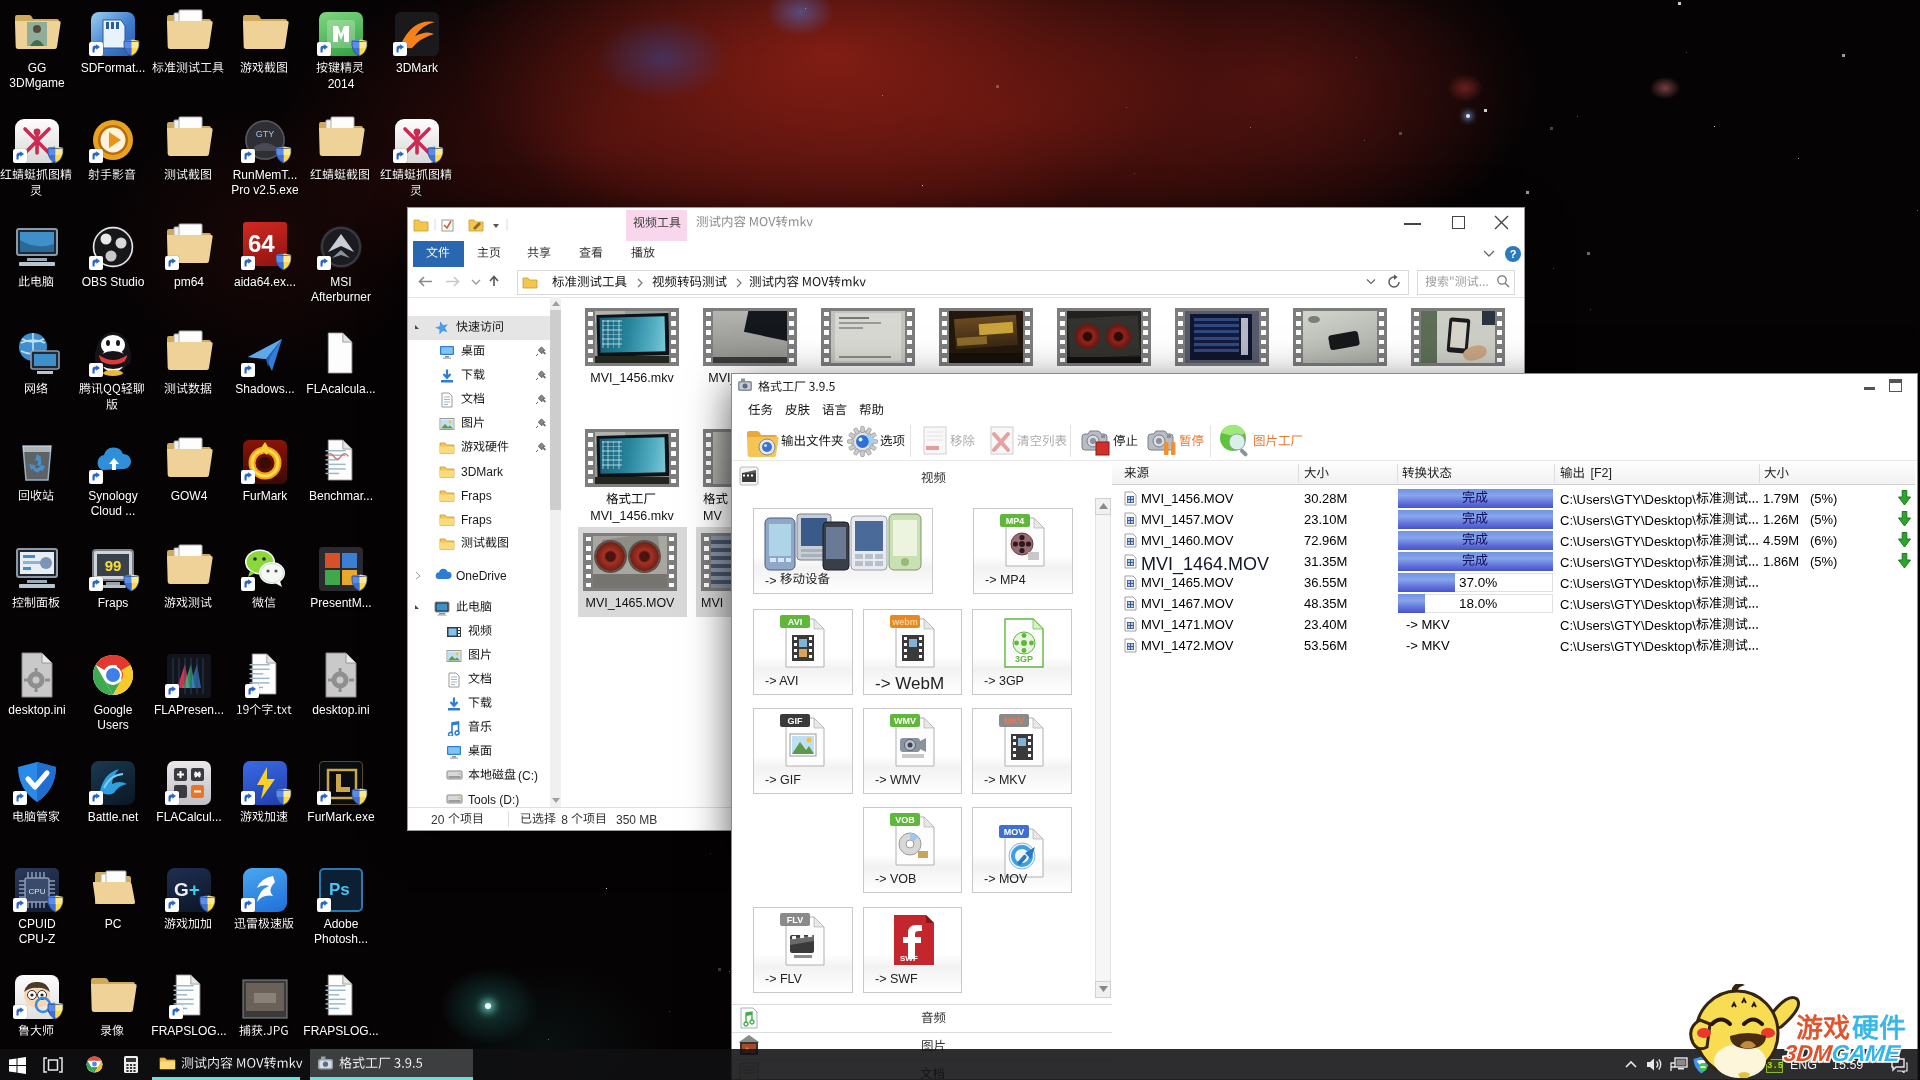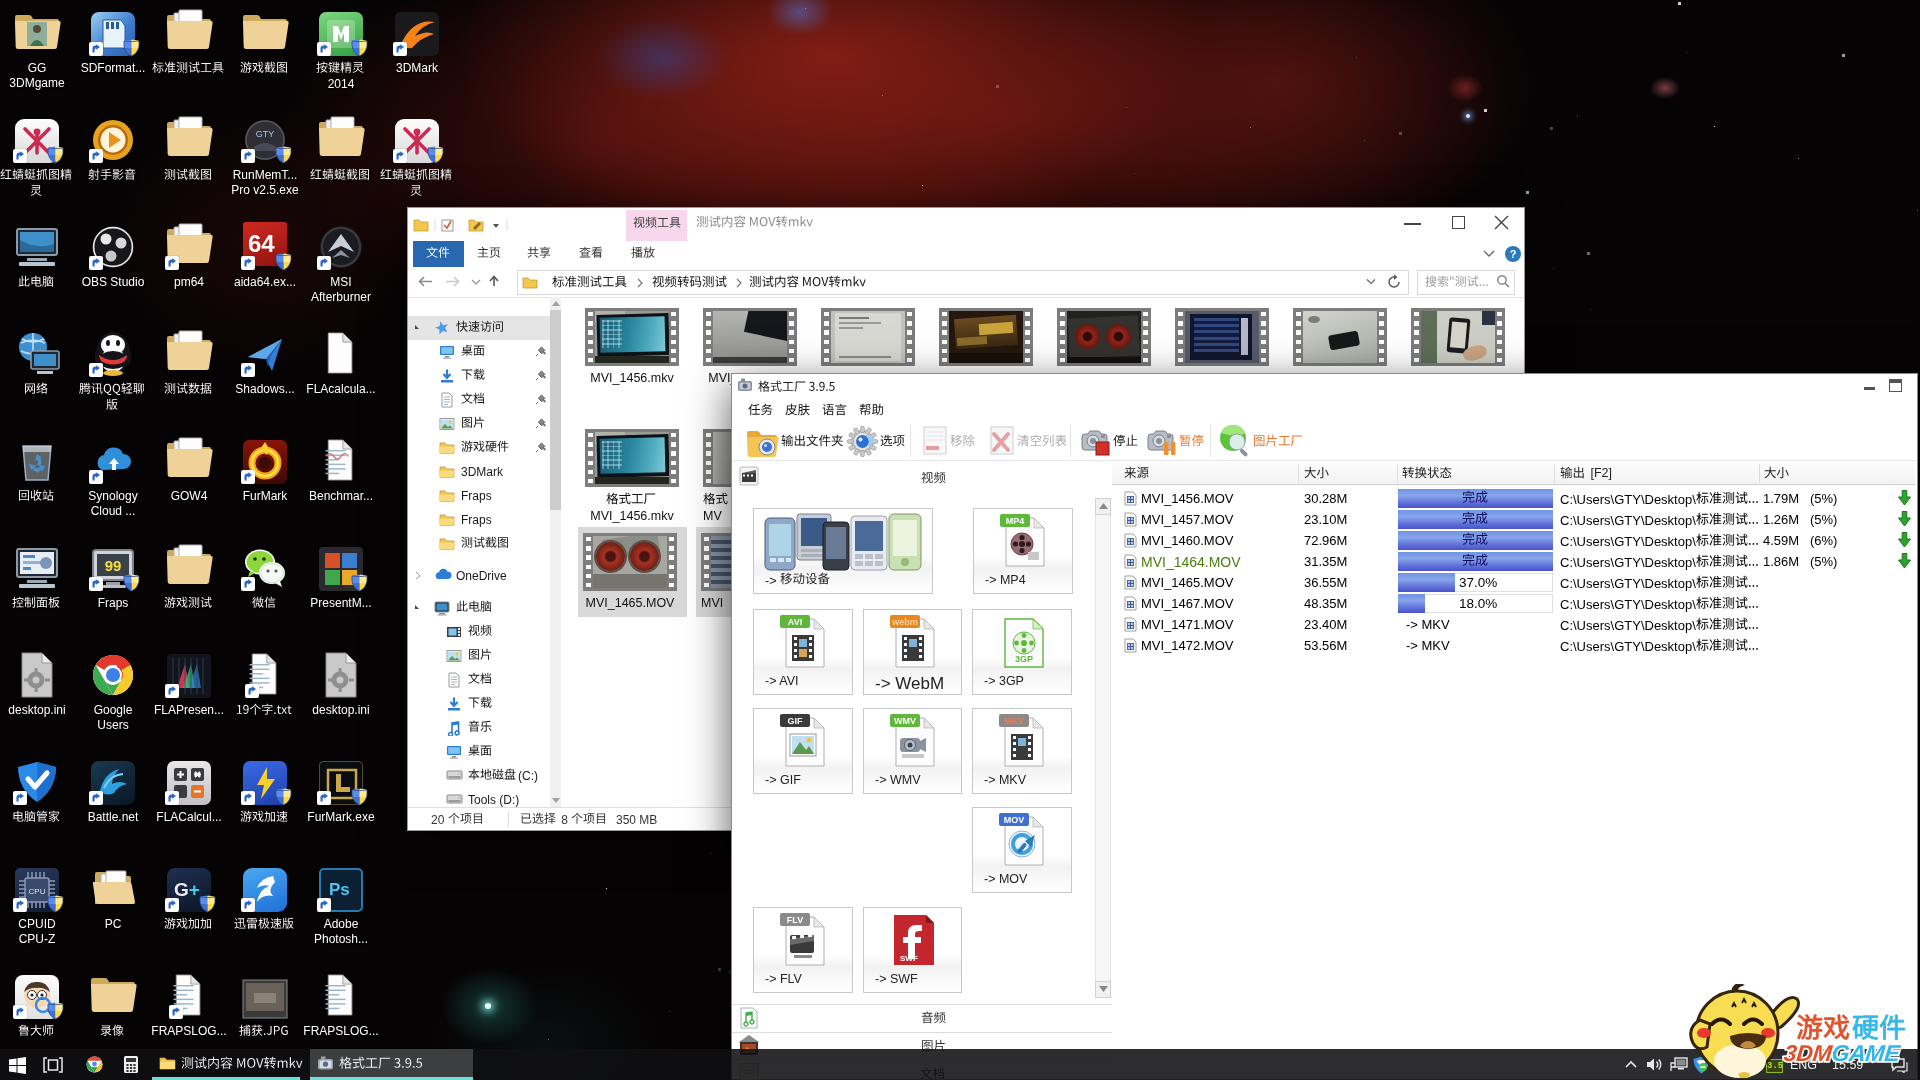--- a/index.html
+++ b/index.html
@@ -2266,22 +2266,35 @@
             <rect x="33" y="30" width="3" height="3"></rect>
             <rect x="33" y="36" width="3" height="3"></rect>
             <rect x="33" y="42" width="3" height="3"></rect>
           </g>
           <rect x="23" y="26" width="8" height="8" fill="#7fb4d8"></rect>
           <rect x="4" y="2" width="30" height="13" rx="2" fill="#8a8a8a"></rect>
           <text x="19" y="12" text-anchor="middle" font-size="9" font-weight="bold" fill="#e87a5a" font-family="Liberation Sans">MKV</text>
         </svg></div>
       <div style="position:absolute;left:11px;top:64px;font-size:12.5px;color:#222">-&gt; MKV</div>
     </div>
+    <div class="a" style="left:131px;top:433px;width:99px;height:86px;border:1px solid #c8c8c8;background:linear-gradient(180deg,#fff 55%,#f2f2f2 70%,#fff 100%)">
+      <div style="position:absolute;left:50%;top:3px;transform:translateX(-50%)"><svg width="54" height="58" viewBox="0 0 54 58">
+          <path d="M10 6 L38 6 L48 16 L48 54 L10 54 Z" fill="#fdfdfd" stroke="#b0b0b0"></path>
+          <path d="M38 6 L48 16 L38 16 Z" fill="#e8e8e8" stroke="#b0b0b0" stroke-width=".7"></path>
+          <circle cx="24" cy="33" r="11" fill="#d8d8d8" stroke="#9a9a9a"></circle>
+          <circle cx="24" cy="33" r="4" fill="#fff" stroke="#9a9a9a"></circle>
+          <path d="M24 22 a11 11 0 0 1 8 4 l-5 5 a4 4 0 0 0 -3 -2 Z" fill="#9fc8e8"></path>
+          <rect x="32" y="40" width="10" height="7" fill="#c8a45a"></rect>
+          <rect x="4" y="2" width="30" height="13" rx="2" fill="#5fb83a"></rect>
+          <text x="19" y="12" text-anchor="middle" font-size="9" font-weight="bold" fill="#fff" font-family="Liberation Sans">VOB</text>
+        </svg></div>
+      <div style="position:absolute;left:11px;top:64px;font-size:12.5px;color:#222">-&gt; VOB</div>
+    </div>
     <div class="a" style="left:240px;top:433px;width:100px;height:86px;border:1px solid #c8c8c8;background:linear-gradient(180deg,#fff 55%,#f2f2f2 70%,#fff 100%)">
-      <div style="position:absolute;left:50%;top:3px;transform:translateX(-50%)"><svg width="54" height="58" viewBox="0 0 54 58">
+      <div style="position:absolute;left:50%;top:15px;transform:translateX(-50%)"><svg width="54" height="58" viewBox="0 0 54 58">
           <path d="M10 6 L38 6 L48 16 L48 54 L10 54 Z" fill="#fdfdfd" stroke="#b0b0b0"></path>
           <path d="M38 6 L48 16 L38 16 Z" fill="#e8e8e8" stroke="#b0b0b0" stroke-width=".7"></path>
           <rect x="4" y="2" width="30" height="13" rx="2" fill="#3f6fd0"></rect>
           <text x="19" y="12" text-anchor="middle" font-size="9" font-weight="bold" fill="#fff" font-family="Liberation Sans">MOV</text>
           <circle cx="27" cy="33" r="13" fill="#eef6fc" stroke="#8ab4d8"></circle>
           <path d="M27 22 a11 11 0 1 0 0.01 0 Z M27 26 a7 7 0 1 1 -0.01 0 Z" fill="#3f9fe0" fill-rule="evenodd"></path>
           <path d="M30 30 L40 24 L36 36 Z" fill="#2a7ac0"></path>
           <rect x="25" y="31" width="4" height="12" rx="2" fill="#2a7ac0" transform="rotate(40 27 37)"></rect>
         </svg></div>
       <div style="position:absolute;left:11px;top:64px;font-size:12.5px;color:#222">-&gt; MOV</div>
@@ -2506,21 +2519,21 @@
     <div class="a" style="left:392px;top:180px"><svg width="13" height="15" viewBox="0 0 13 15">
         <path d="M1 1 L9 1 L12 4 L12 14 L1 14 Z" fill="#fdfdfd" stroke="#8a8a8a" stroke-width=".8"></path>
         <rect x="3" y="5" width="7" height="7" fill="#3a5a9a"></rect>
         <g fill="#bcd">
           <rect x="3.8" y="5.8" width="2.2" height="2.2"></rect>
           <rect x="7" y="5.8" width="2.2" height="2.2"></rect>
           <rect x="3.8" y="9" width="2.2" height="2.2"></rect>
           <rect x="7" y="9" width="2.2" height="2.2"></rect>
         </g>
       </svg></div>
-    <div class="a" style="left:409px;top:180px;font-size:14px;color:#4d7c0f">MVI_1464.MOV</div>
+    <div class="a" style="left:409px;top:180px;font-size:18px;color:#0f172a">MVI_1464.MOV</div>
     <div class="a" style="left:572px;top:180px;font-size:13px;color:#000">31.35M</div>
     <div class="a" style="left:666px;top:178px;width:155px;height:19px;background:linear-gradient(180deg,#6f95e0 0%,#88a4ec 35%,#5e6fd8 75%,#4a52cc 100%);display:flex;align-items:center;justify-content:center">
       <svg width="28" height="17" style="overflow:visible;" viewBox="0 0 28 17">
         <g transform="translate(0,11.7) scale(0.01300,-0.01300)" fill="#101060">
           <use href="#u5b8c" x="0"></use>
           <use href="#u6210" x="1000"></use>
         </g>
       </svg>
     </div>
     <div class="a" style="left:828px;top:180px;display:flex;align-items:center;font-size:13px;color:#000;white-space:nowrap">C:\Users\GTY\Desktop\<svg width="65" height="17" style="overflow:visible;" viewBox="0 0 65 17">

